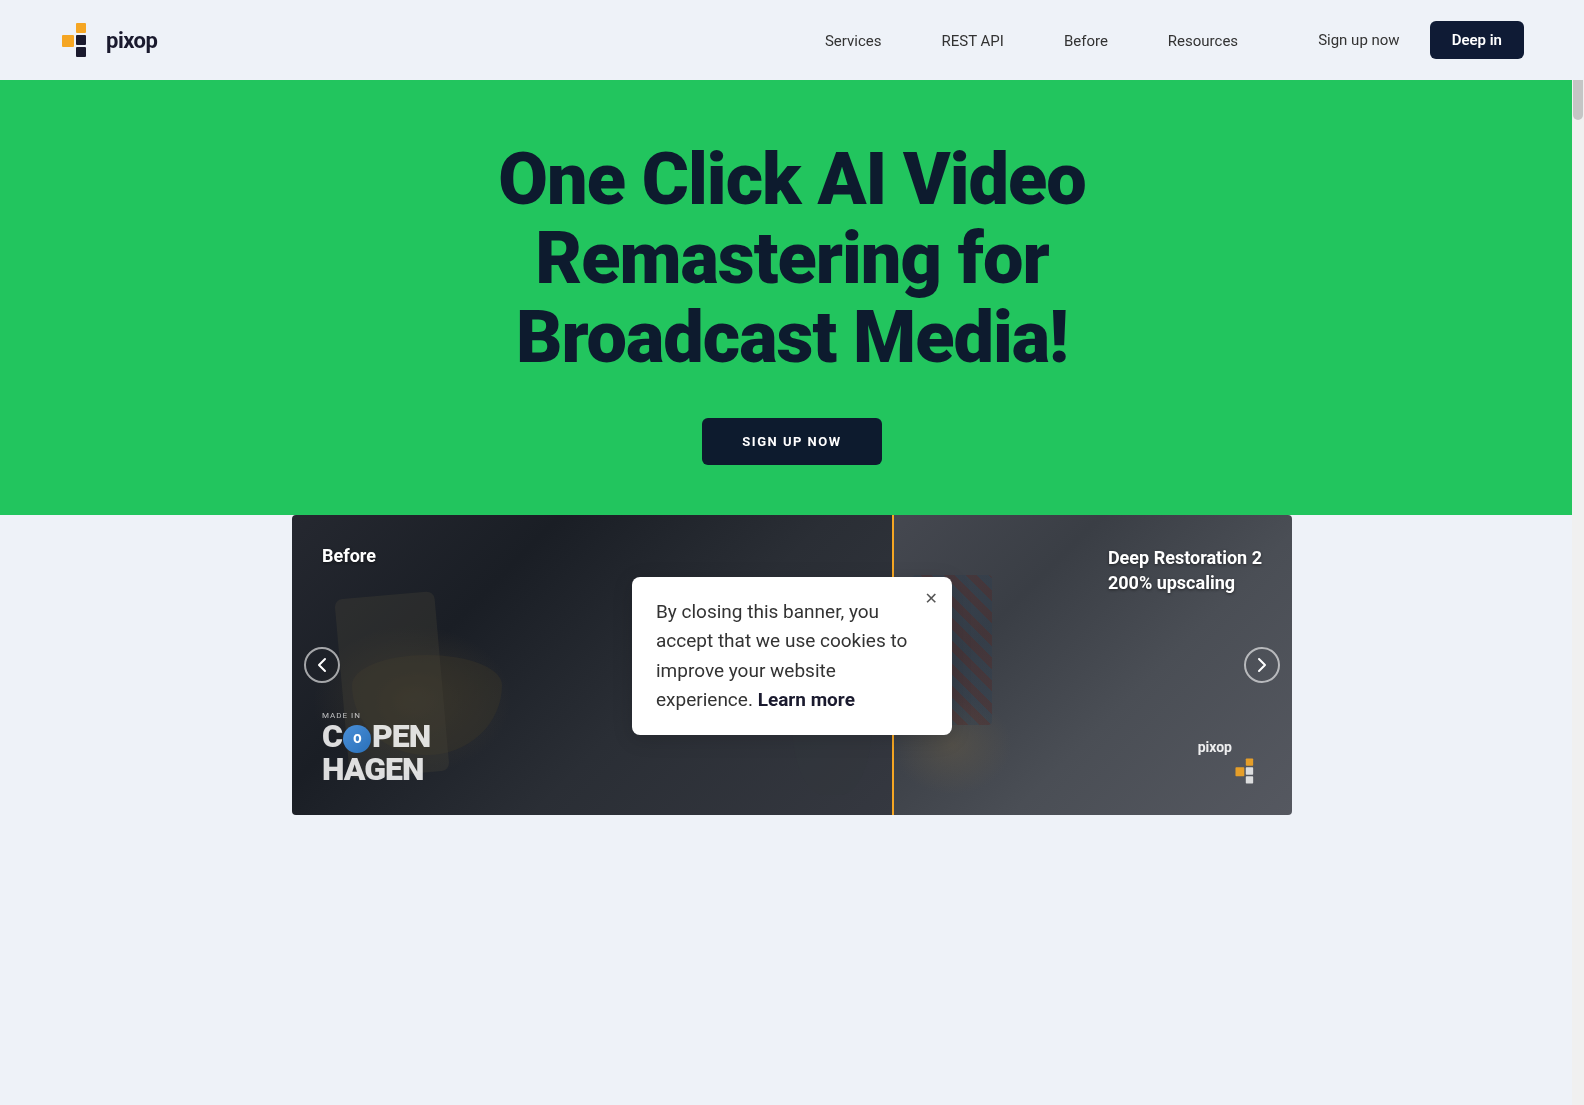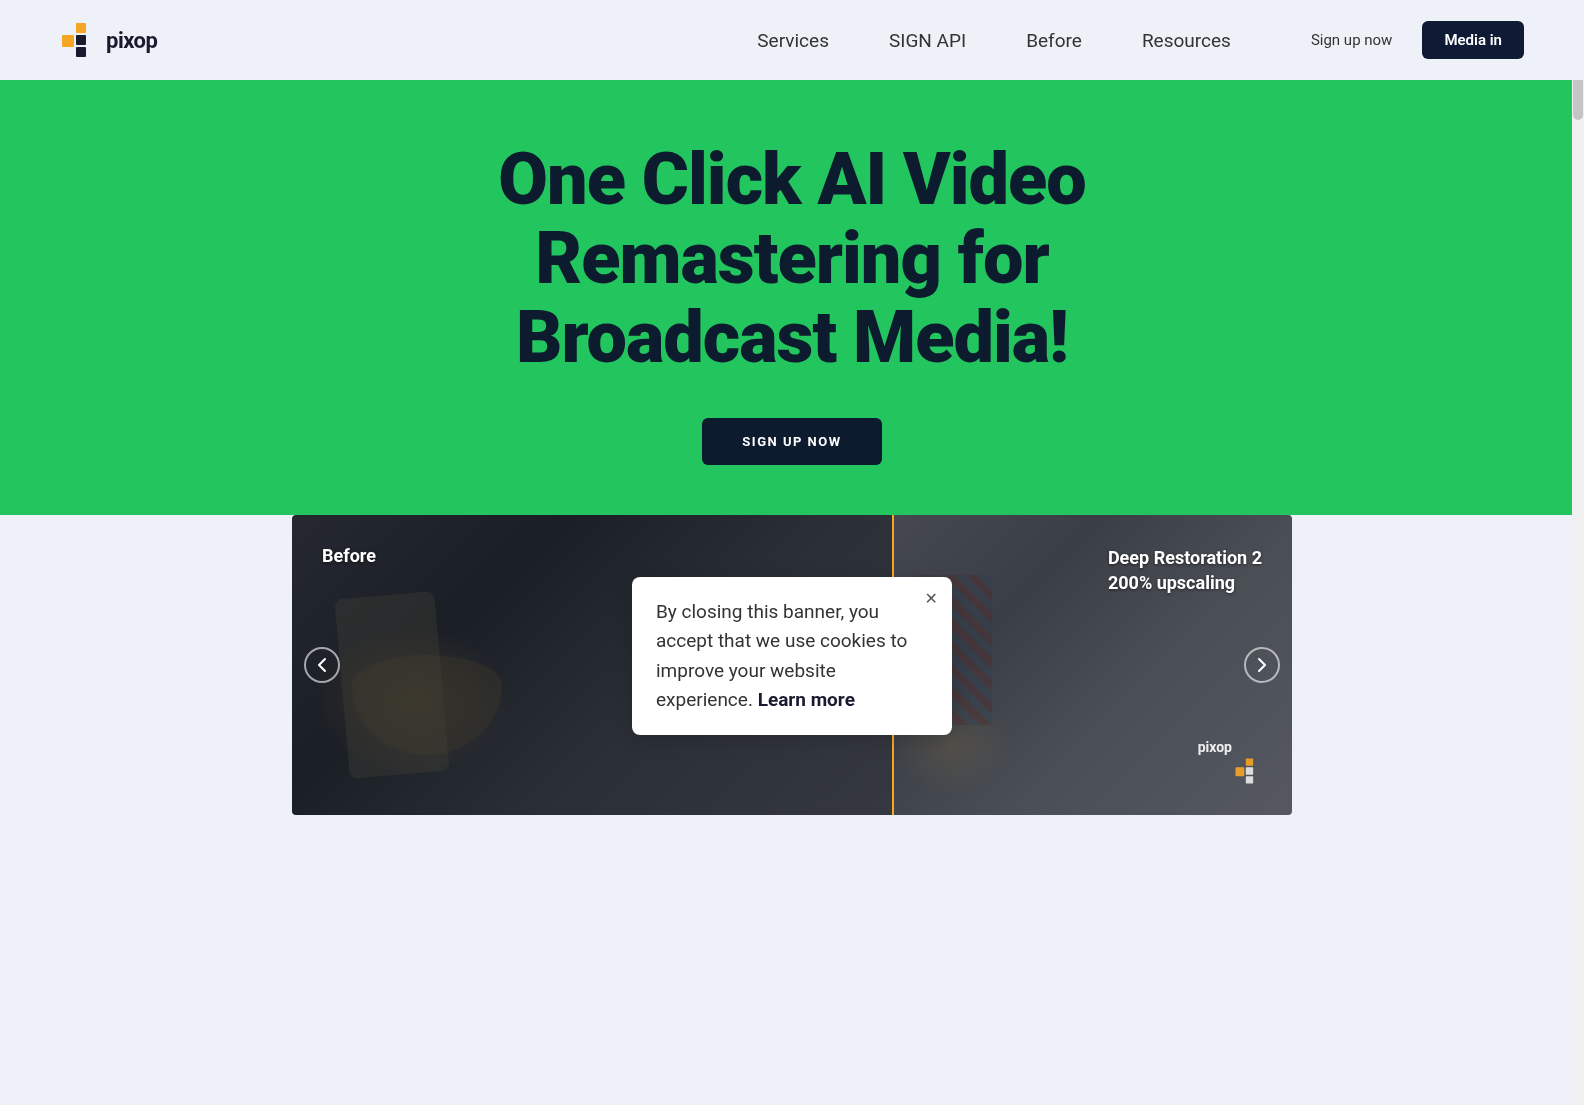--- a/index.html
+++ b/index.html
@@ -50,21 +50,21 @@
     .nav-links {
       display: flex;
       align-items: center;
       gap: 60px;
       list-style: none;
     }
 
     .nav-links a {
       text-decoration: none;
       color: #333;
-      font-size: 19px;
+      font-size: 15px;
       font-weight: 400;
     }
 
     .nav-auth {
       display: flex;
       align-items: center;
       gap: 30px;
       margin-left: 80px;
     }
 
@@ -341,33 +341,33 @@
       <rect x="16" y="26" width="10" height="10" rx="1" fill="#1a1a2e"></rect>
     </svg>
     <span class="logo-text">pixop</span>
   </a>
 
   <ul class="nav-links">
     <li>
       <a href="#">Services</a>
     </li>
     <li>
-      <a href="#">SIGN API</a>
+      <a href="#">REST API</a>
     </li>
     <li>
       <a href="#">Before</a>
     </li>
     <li>
       <a href="#">Resources</a>
     </li>
   </ul>
 
   <div class="nav-auth">
     <a href="#">Sign up now</a>
-    <a href="#" class="btn-signin">Media in</a>
+    <a href="#" class="btn-signin">Deep in</a>
   </div>
 </nav>
 
 <section class="hero">
   <h1>One Click AI Video Remastering for Broadcast Media!</h1>
   <a href="#" class="btn-signup-hero">SIGN UP NOW</a>
 </section>
 
 <div style="position: relative; margin: 0 60px;">
   <div class="video-section">
@@ -401,20 +401,26 @@
       <svg width="10" height="16" viewBox="0 0 10 16" fill="none">
         <path d="M8 2L2 8L8 14" stroke="white" stroke-width="2" stroke-linecap="round" stroke-linejoin="round"></path>
       </svg>
     </div>
     <div class="arrow-right">
       <svg width="10" height="16" viewBox="0 0 10 16" fill="none">
         <path d="M2 2L8 8L2 14" stroke="white" stroke-width="2" stroke-linecap="round" stroke-linejoin="round"></path>
       </svg>
     </div>
 
+    <div class="copenhagen-badge">
+      <span class="copenhagen-text">made in</span>
+      <div class="copenhagen-city">
+        C<span class="copenhagen-circle">O</span>PEN<br>HAGEN
+      </div>
+    </div>
 
     <div class="pixop-watermark">
       <svg width="28" height="28" viewBox="0 0 38 38" fill="none">
         <rect x="2" y="14" width="12" height="12" rx="1" fill="#f5a623" opacity="0.9"></rect>
         <rect x="16" y="2" width="10" height="10" rx="1" fill="#f5a623" opacity="0.9"></rect>
         <rect x="16" y="14" width="10" height="10" rx="1" fill="rgba(255,255,255,0.8)"></rect>
         <rect x="16" y="26" width="10" height="10" rx="1" fill="rgba(255,255,255,0.8)"></rect>
       </svg>
       <span class="pixop-watermark logo-text-sm">pixop</span>
     </div>

